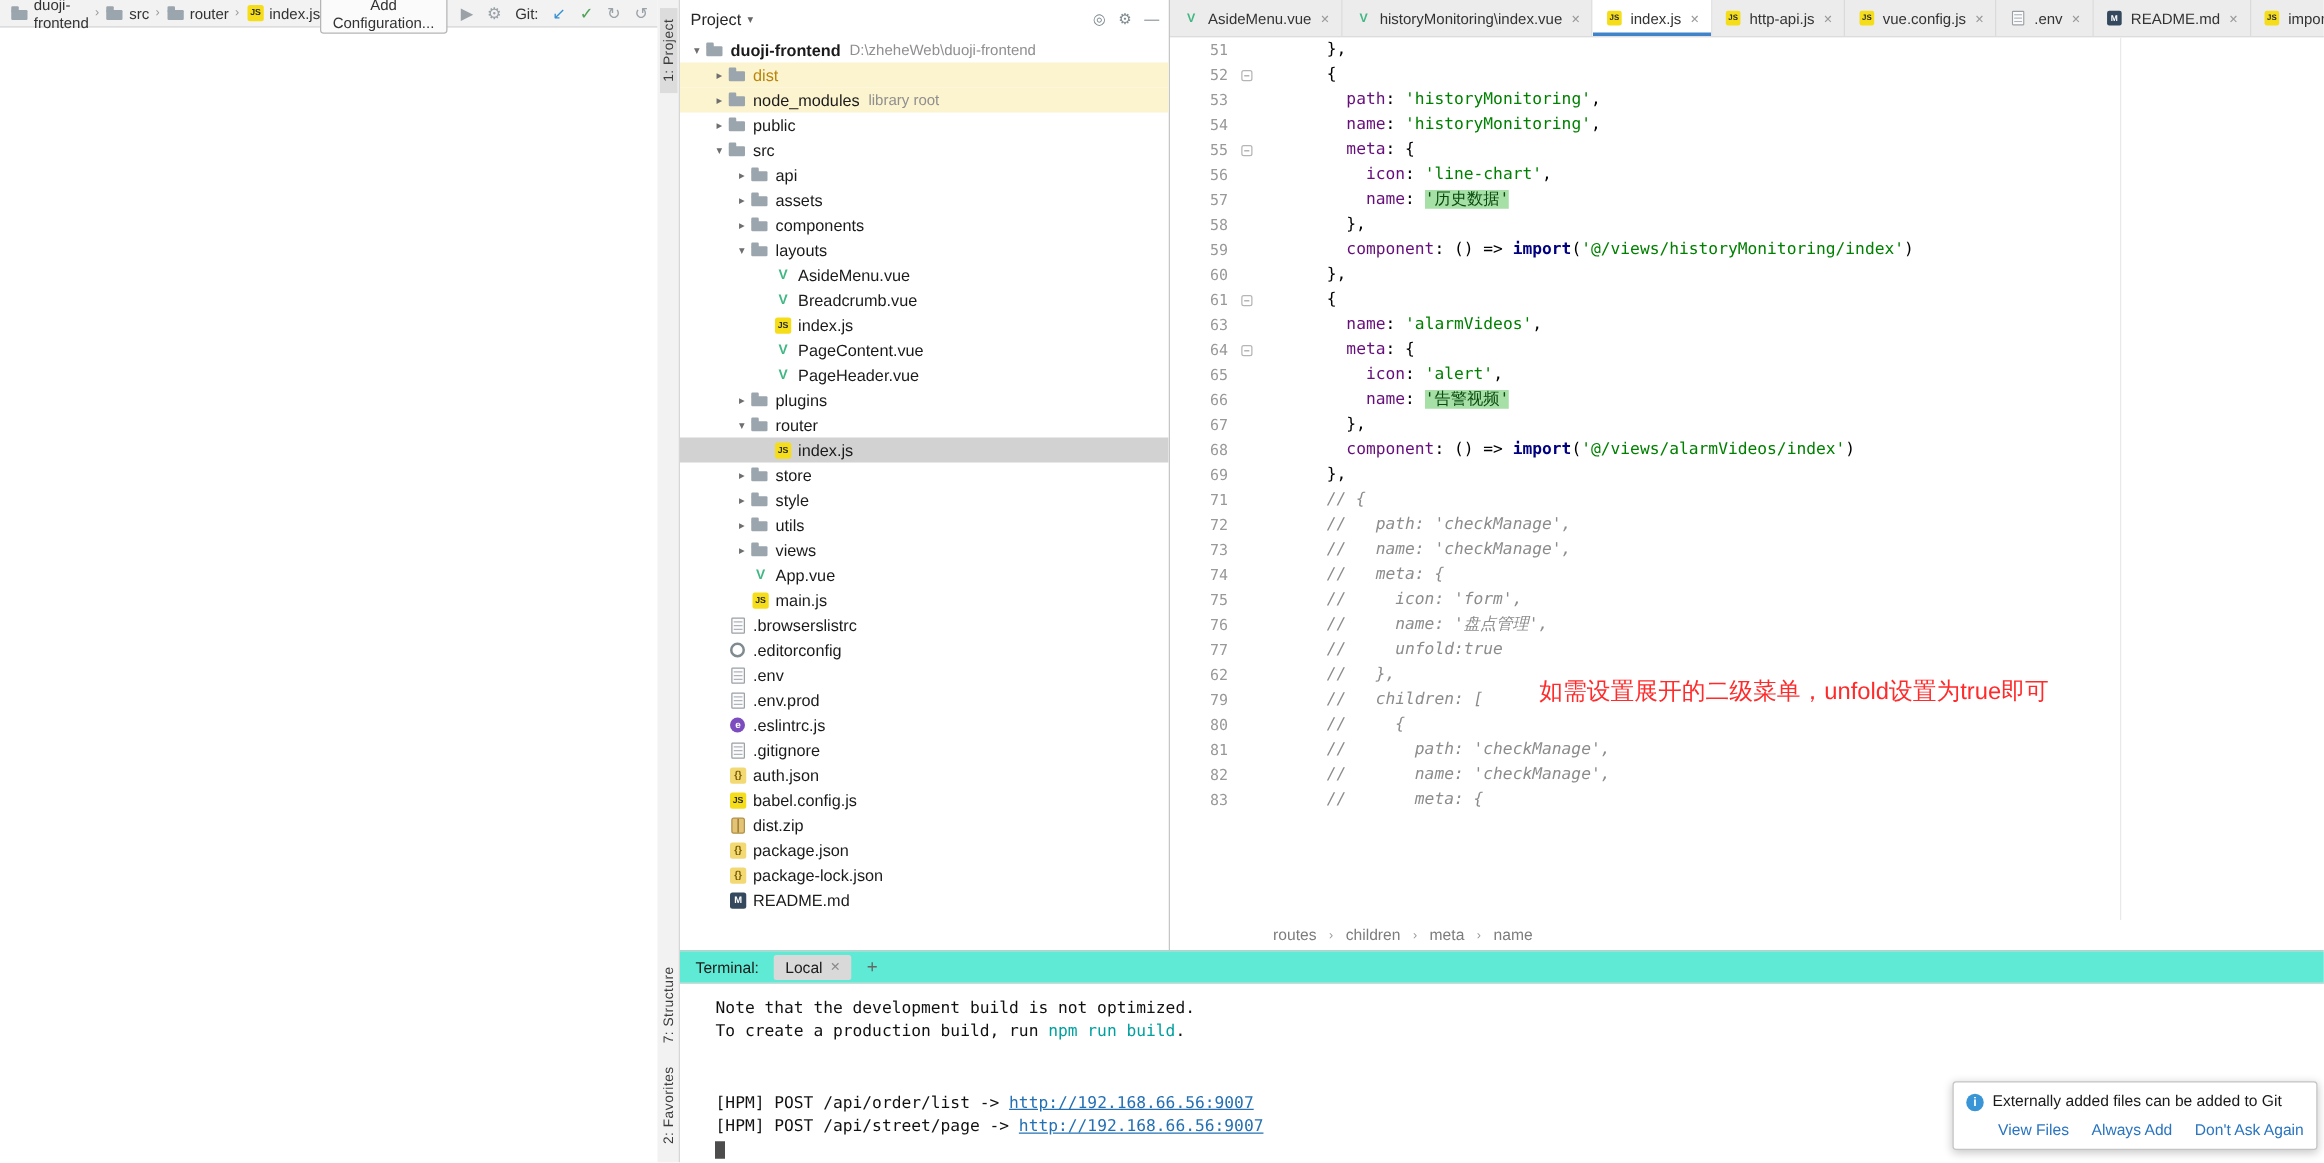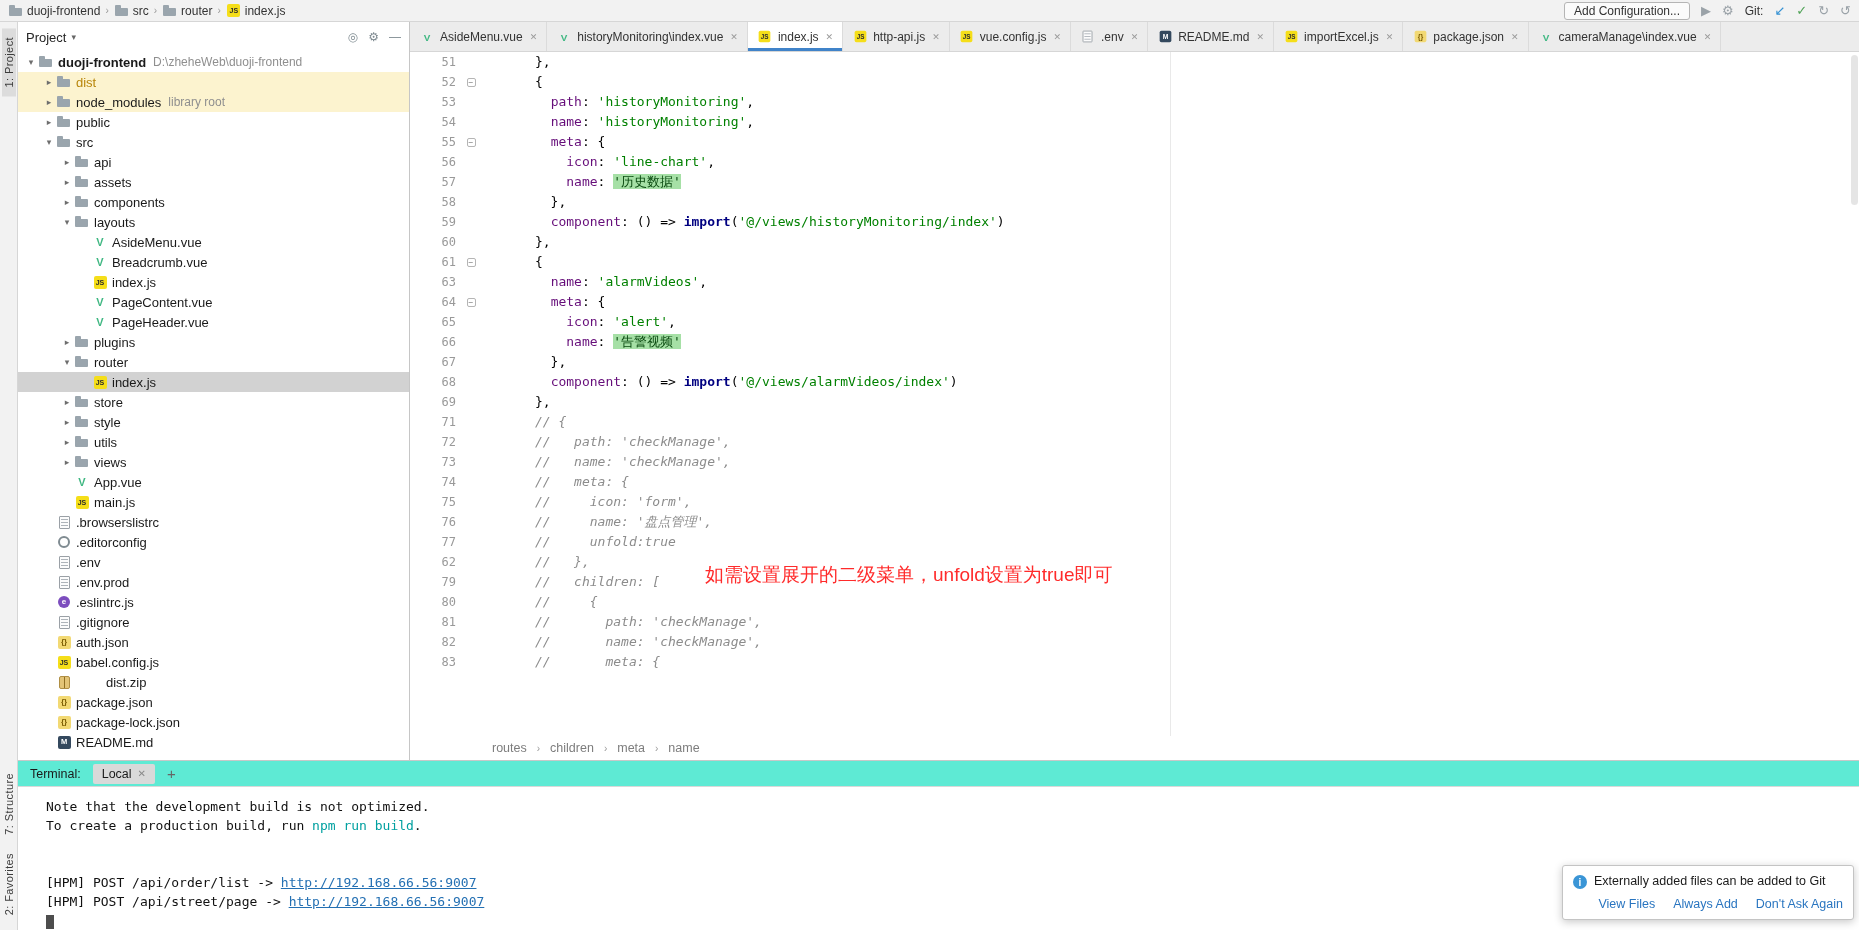--- a/index.html
+++ b/index.html
@@ -1,17 +1,17 @@
 <!DOCTYPE html>
 <html style="--accent: #4083C9; --prop: #660E7A; --str: #008000; --strbg: #A6E0A6; --kw: #000080; --cmt: #8C8C8C; --ann: #FF2B2B; --link: #2470B3; --cmd: #00A0A0;"><head>
 <meta charset="utf-8">
 <style>
 *{margin:0;padding:0;box-sizing:border-box}
 html,body{width:1859px;height:930px;overflow:hidden;background:#fff;font-family:"Liberation Sans",sans-serif;color:#1a1a1a;font-size:13px}
-.app{position:relative;width:1859px;height:930px;display:flex;flex-direction:column}
+.app{position:relative;width:1859px;height:930px;display:flex;flex-direction:row}
 
 
 .toolbar{height:22px;flex:0 0 22px;background:#F2F2F2;border-bottom:1px solid #D6D6D6;display:flex;align-items:center;padding:0 8px;font-size:12px}
 .crumbs{display:flex;align-items:center;gap:3px}
 .crumb-item{display:flex;align-items:center;gap:3px;color:#333;cursor:default}
 .crumb-sep{color:#9a9a9a;font-size:10px;padding:0 2px}
 .toolbar-right{margin-left:auto;display:flex;align-items:center;gap:11px}
 .add-config{border:1px solid #B5B5B5;border-radius:3px;background:#FBFBFB;font-size:12px;padding:1px 9px;color:#333;font-family:"Liberation Sans",sans-serif}
 .tb-ic{font-size:13px;color:#9aa2a8;cursor:default;line-height:1}
 .tb-ic.update{color:#3592D4}
@@ -296,21 +296,21 @@
                 <span class="tlabel">.gitignore</span>
               </div>
               <div class="trow" style="padding-left: 38px;">
                 <span class="ic ic-json">{}</span>
                 <span class="tlabel">auth.json</span>
               </div>
               <div class="trow" style="padding-left: 38px;">
                 <span class="ic ic-js">JS</span>
                 <span class="tlabel">babel.config.js</span>
               </div>
-              <div class="trow" style="padding-left: 38px; gap: 30px;">
+              <div class="trow" style="padding-left: 38px;">
                 <span class="ic ic-zip"></span>
                 <span class="tlabel">dist.zip</span>
               </div>
               <div class="trow" style="padding-left: 38px;">
                 <span class="ic ic-json">{}</span>
                 <span class="tlabel">package.json</span>
               </div>
               <div class="trow" style="padding-left: 38px;">
                 <span class="ic ic-json">{}</span>
                 <span class="tlabel">package-lock.json</span>

